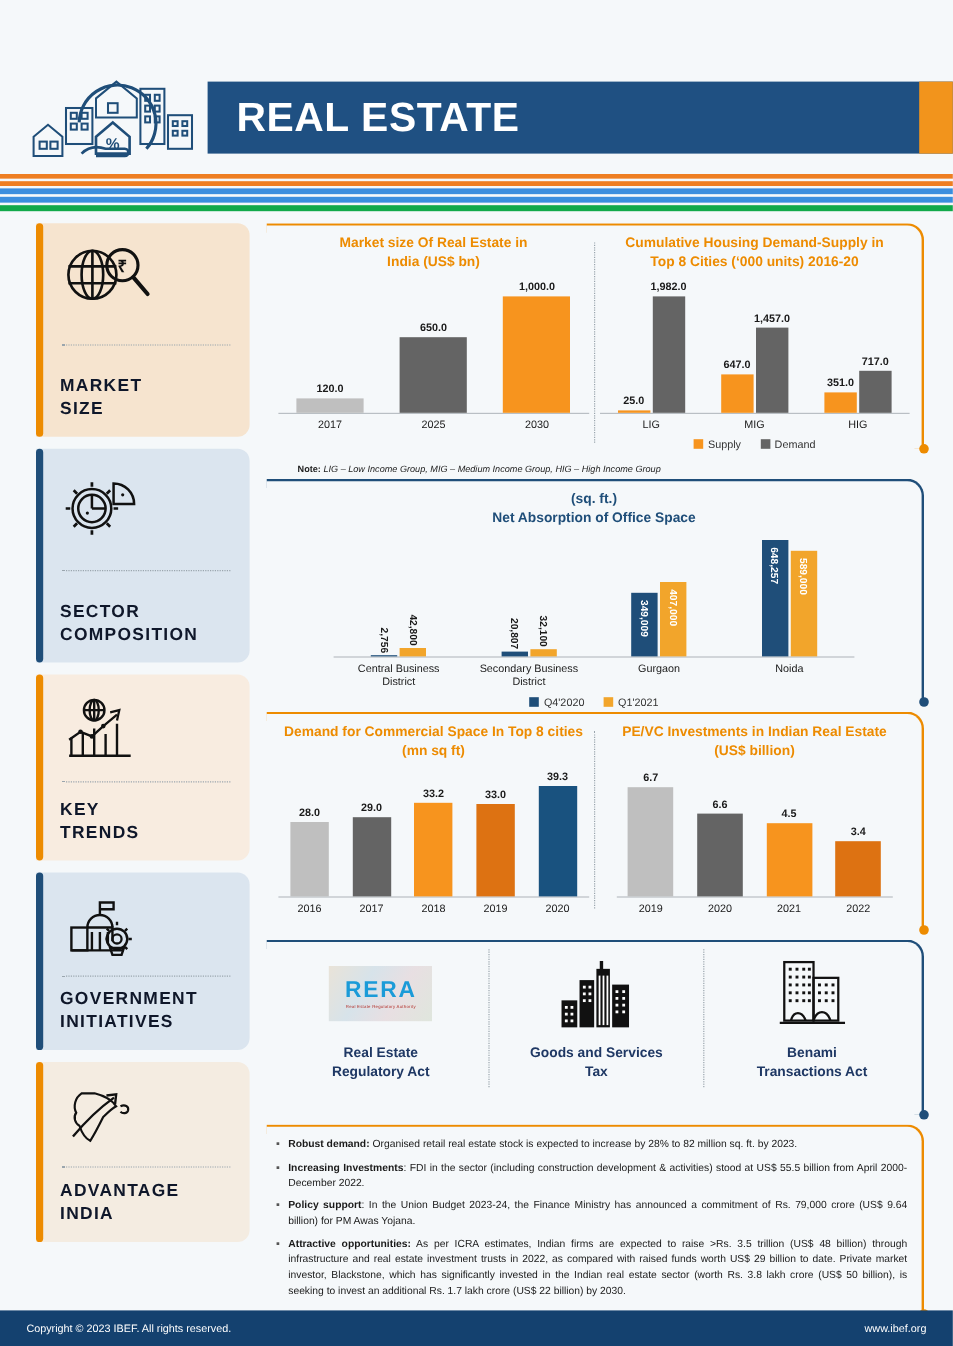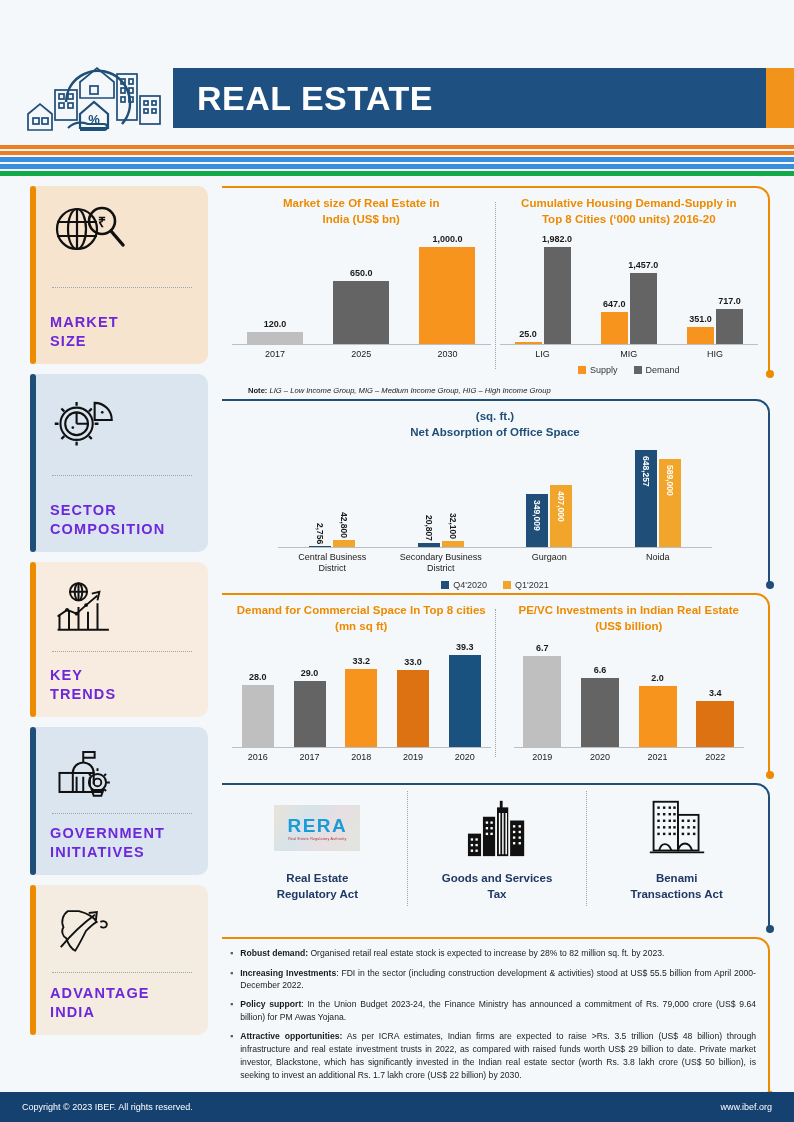--- a/index.html
+++ b/index.html
@@ -48,21 +48,21 @@
   
   .rail { position: absolute; left: 30px; top: 0; width: 178px; }
   .rail-card {
     position: relative; border-radius: 0 10px 10px 0;
     margin-bottom: 10px; padding: 14px 12px 12px 20px;
     display: flex; flex-direction: column; justify-content: space-between;
   }
   .rail-card .spine { position: absolute; left: 0; top: 0; bottom: 0; width: 6px; border-radius: 3px; }
   .rail-card .ico { height: 62px; display: flex; align-items: center; }
   .rail-card .divider { border-top: 1px dotted #9aa5ad; margin: 8px 4px 8px 2px; }
-  .rail-label { font-size: 14.5px; font-weight: bold; letter-spacing: 1.1px; color: #6d28d9; line-height: 1.35; }
+  .rail-label { font-size: 14.5px; font-weight: bold; letter-spacing: 1.1px; color: #0f172a; line-height: 1.35; }
   .rc-cream { background: #f6e4cf; } .rc-cream .spine { background: #ed8b00; }
   .rc-blue  { background: #dbe5ef; } .rc-blue  .spine { background: #1f4e79; }
   .rc-lite  { background: #f8ece0; } .rc-lite  .spine { background: #ed8b00; }
   .rc-ivory { background: #f4ece1; } .rc-ivory .spine { background: #ed8b00; }
 
   
   .panels { position: absolute; left: 222px; top: 0; width: 550px; }
   .panel { position: relative; margin-bottom: 8px; }
   .panel .frame {
     position: absolute; left: 0; top: 0; right: 2px; bottom: 0;
@@ -557,21 +557,21 @@
                     <span class="vlabel">6.7</span>
                   </div>
                 </div>
                 <div class="bargroup">
                   <div class="bar" style="width:38px;height:69px;background:#646464">
                     <span class="vlabel">6.6</span>
                   </div>
                 </div>
                 <div class="bargroup">
                   <div class="bar" style="width:38px;height:61px;background:#f7941e">
-                    <span class="vlabel">2.0</span>
+                    <span class="vlabel">4.5</span>
                   </div>
                 </div>
                 <div class="bargroup">
                   <div class="bar" style="width:38px;height:46px;background:#dd7212">
                     <span class="vlabel">3.4</span>
                   </div>
                 </div>
               </div>
               <div class="xaxis">
                 <div class="xtick">2019</div>

